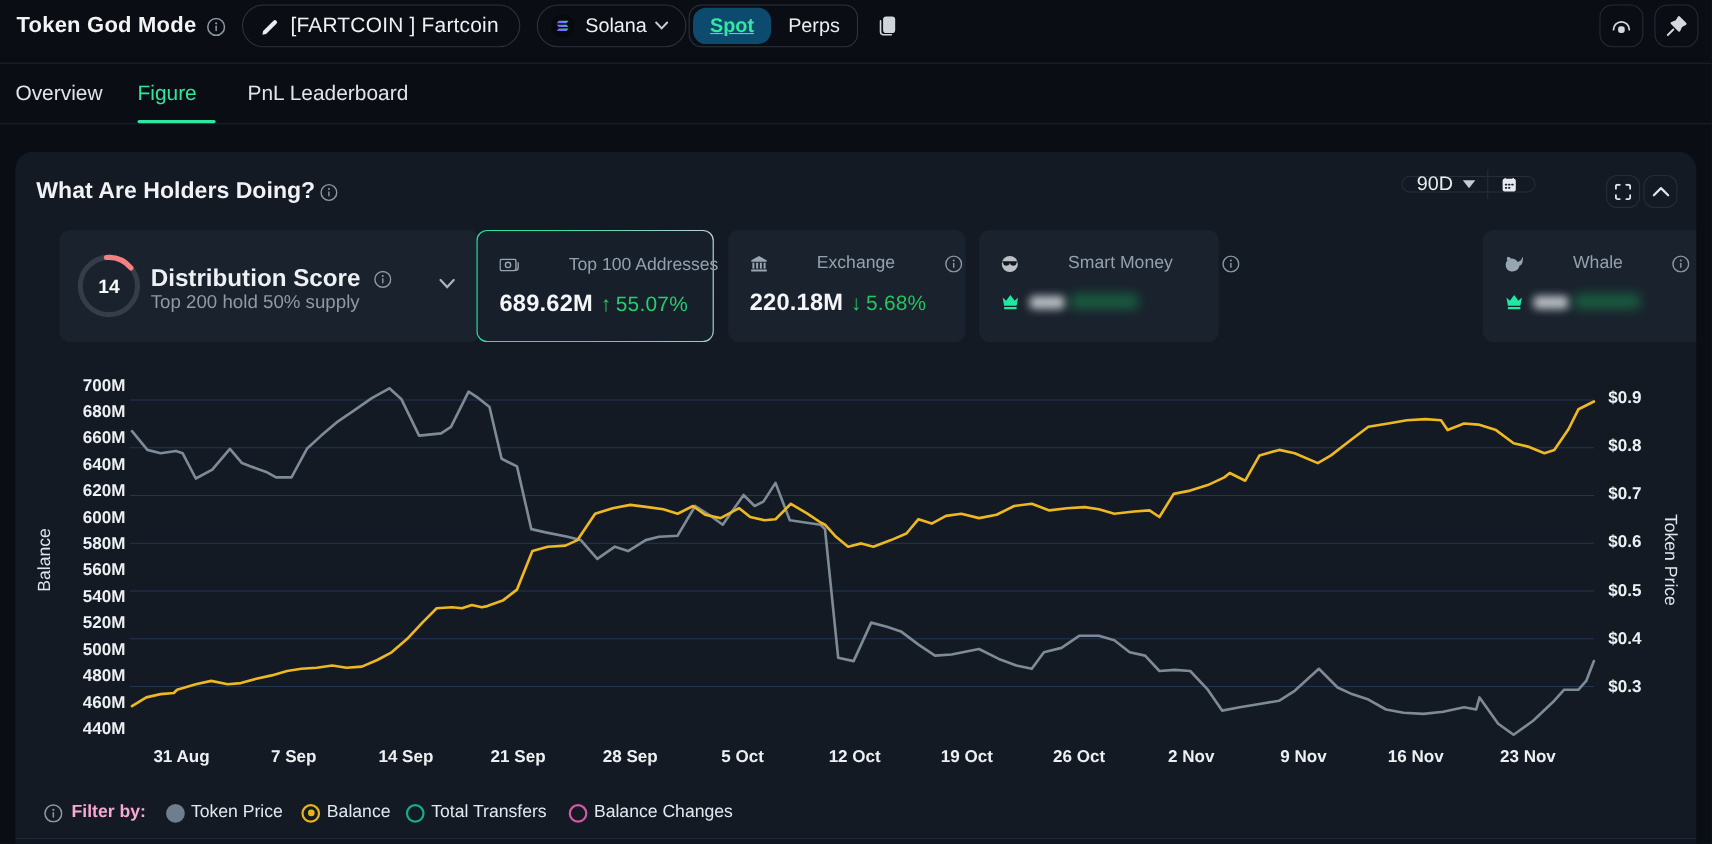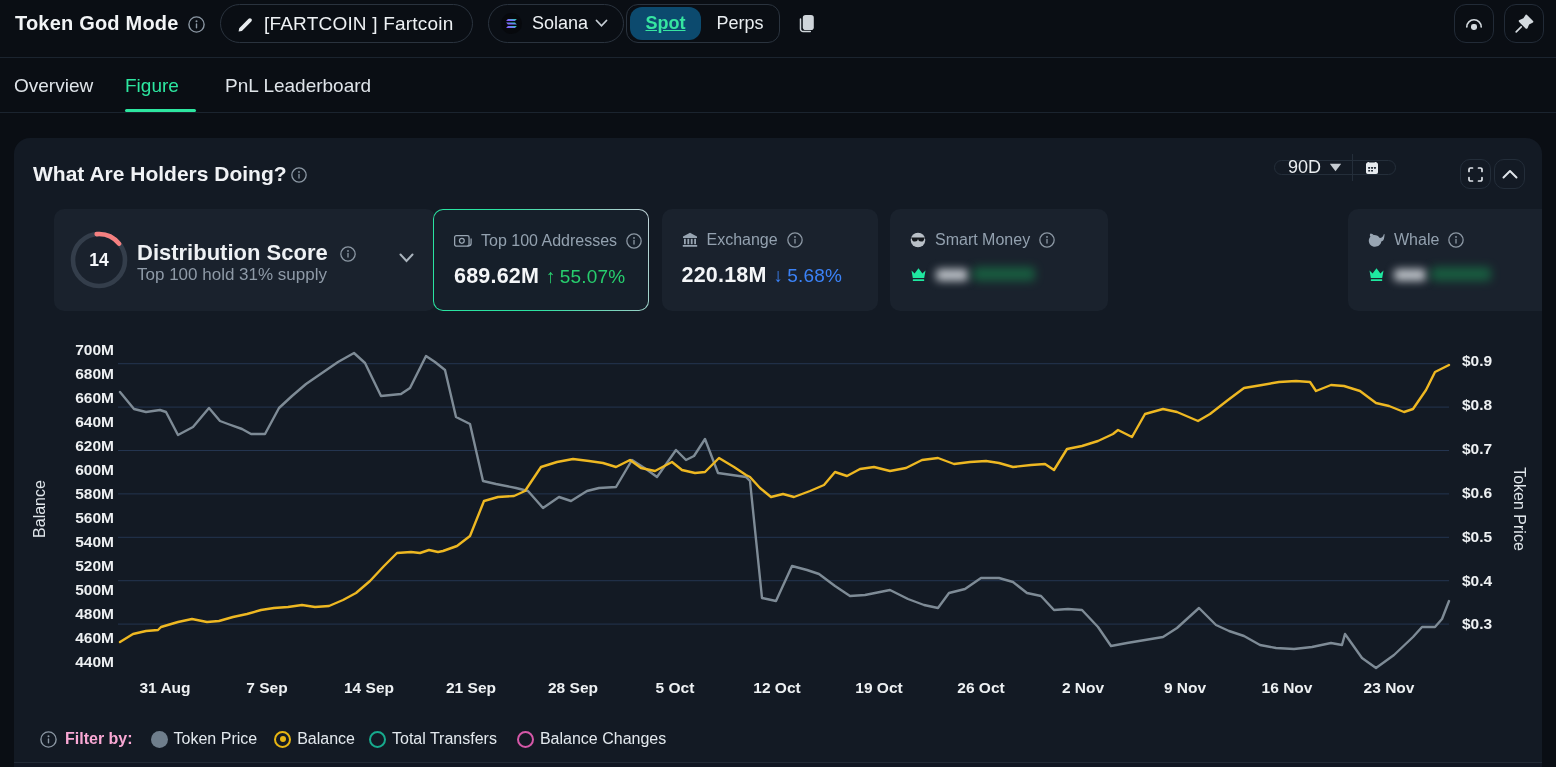--- a/index.html
+++ b/index.html
@@ -26,26 +26,26 @@
   
   #panel { position:absolute; left:14px; top:138px; width:1528px; height:629px; background:#131a24; border-radius:16px 16px 0 0; overflow:hidden; }
   #panel-title { position:absolute; left:19px; top:24px; font-size:21px; font-weight:bold; color:#f0f2f5; }
   
   #range { position:absolute; left:1260px; top:22px; width:122px; height:15px; border:1px solid #242e3a; border-radius:14px; display:flex; align-items:center; }
   #range .sep { width:1px; height:27px; background:#242e3a; margin-left:10px; }
   #range span { font-size:18px; color:#e9edf0; margin-left:13px; }
   .sqbtn { position:absolute; top:21px; width:31px; height:30px; border:1px solid #232d39; border-radius:10px; display:flex; align-items:center; justify-content:center; }
   
   .card { position:absolute; top:71px; height:102px; background:#1a222d; border-radius:10px; }
-  .card .head { position:absolute; left:20px; top:22px; display:flex; align-items:center; }
+  .card .head { position:absolute; left:20px; top:22px; display:flex; align-items:center;gap:36px; }
   .card .head .t { font-size:16px; color:#93a1af; margin-left:9px; margin-right:9px; white-space:nowrap; }
   .card .val { position:absolute; left:20px; top:54px; display:flex; align-items:baseline; }
   .card .val b { font-size:21.5px; color:#f4f6f8; letter-spacing:0.2px; }
   .card .val .pct { font-size:19px; margin-left:7px; letter-spacing:0.2px; }
-  .up { color:#27cd6d; } .down { color:#3b82f6; }
+  .up { color:#27cd6d; } .down { color:#22c55e; }
   .blob { position:absolute; border-radius:4px; }
   
   #legend { position:absolute; left:40px; top:730px; display:flex; align-items:center; font-size:16px; color:#e3e9ee; }
   #legend .lbl { color:#f9a8d4; margin-left:8px;font-weight:bold; }
   .mark { width:17px; height:17px; border-radius:50%; display:inline-block; margin-right:6px; position:relative; }
   .mark.ring { border:2px solid; background:transparent; }
   .mark.dotin::after { content:""; position:absolute; left:3.5px; top:3.5px; width:6px; height:6px; border-radius:50%; background:#e7b513; }
 </style>
 </head>
 <body>
@@ -157,21 +157,21 @@
       <path d="M 26.7 3.1 A 26 26 0 0 1 49 12.6" fill="none" stroke="#f58080" stroke-width="4.6" stroke-linecap="round"></path>
       <text x="29" y="35" text-anchor="middle" font-size="17.5" font-weight="700" fill="#f6f8fa" font-family="Liberation Sans, sans-serif" style="font-weight:bold;">14</text>
     </svg>
     <div class="abs" style="left:83px; top:31px; font-size:22px; font-weight:bold; color:#eef1f4;">Distribution Score
       <svg style="margin-left:6px; vertical-align:-2px;" width="16" height="16" viewBox="0 0 17 17">
           <circle cx="8.5" cy="8.5" r="7.6" fill="none" stroke="#8b97a3" stroke-width="1.4"></circle>
           <circle cx="8.5" cy="5.2" r="1" fill="#8b97a3"></circle>
           <rect x="7.8" y="7.2" width="1.4" height="5.2" rx="0.7" fill="#8b97a3"></rect>
         </svg>
     </div>
-    <div class="abs" style="left:83px; top:56px; font-size:17px; color:#8e9aa7;">Top 100 hold 31% supply</div>
+    <div class="abs" style="left:83px; top:56px; font-size:17px; color:#8e9aa7;">Top 200 hold 50% supply</div>
     <svg class="abs" style="left:345px; top:44px;" width="15" height="10" viewBox="0 0 15 10">
         <path d="M1.5 1.5 L7.5 8 L13.5 1.5" fill="none" stroke="#aab4bd" stroke-width="2" stroke-linecap="round"></path>
       </svg>
   </div>
   <div class="card" style="left:419px; width:216px; background:linear-gradient(#161f2a,#161f2a) padding-box, linear-gradient(70deg, #2ae3a1 40%, #8fd0c2 80%, #c2d4da 100%) border-box; border:1.5px solid transparent;">
     <div class="head">
       <svg width="18" height="13" viewBox="0 0 18 13">
           <rect x="0.65" y="0.65" width="14.4" height="10.4" rx="1.6" fill="none" stroke="#98a5b2" stroke-width="1.3"></rect>
           <circle cx="7.85" cy="5.85" r="2.4" fill="none" stroke="#98a5b2" stroke-width="1.25"></circle>
           <path d="M17.1 3.4 v4.8 a2.6 2.6 0 0 1-2.6 2.6 h-1.2" fill="none" stroke="#98a5b2" stroke-width="1.25"></path>

